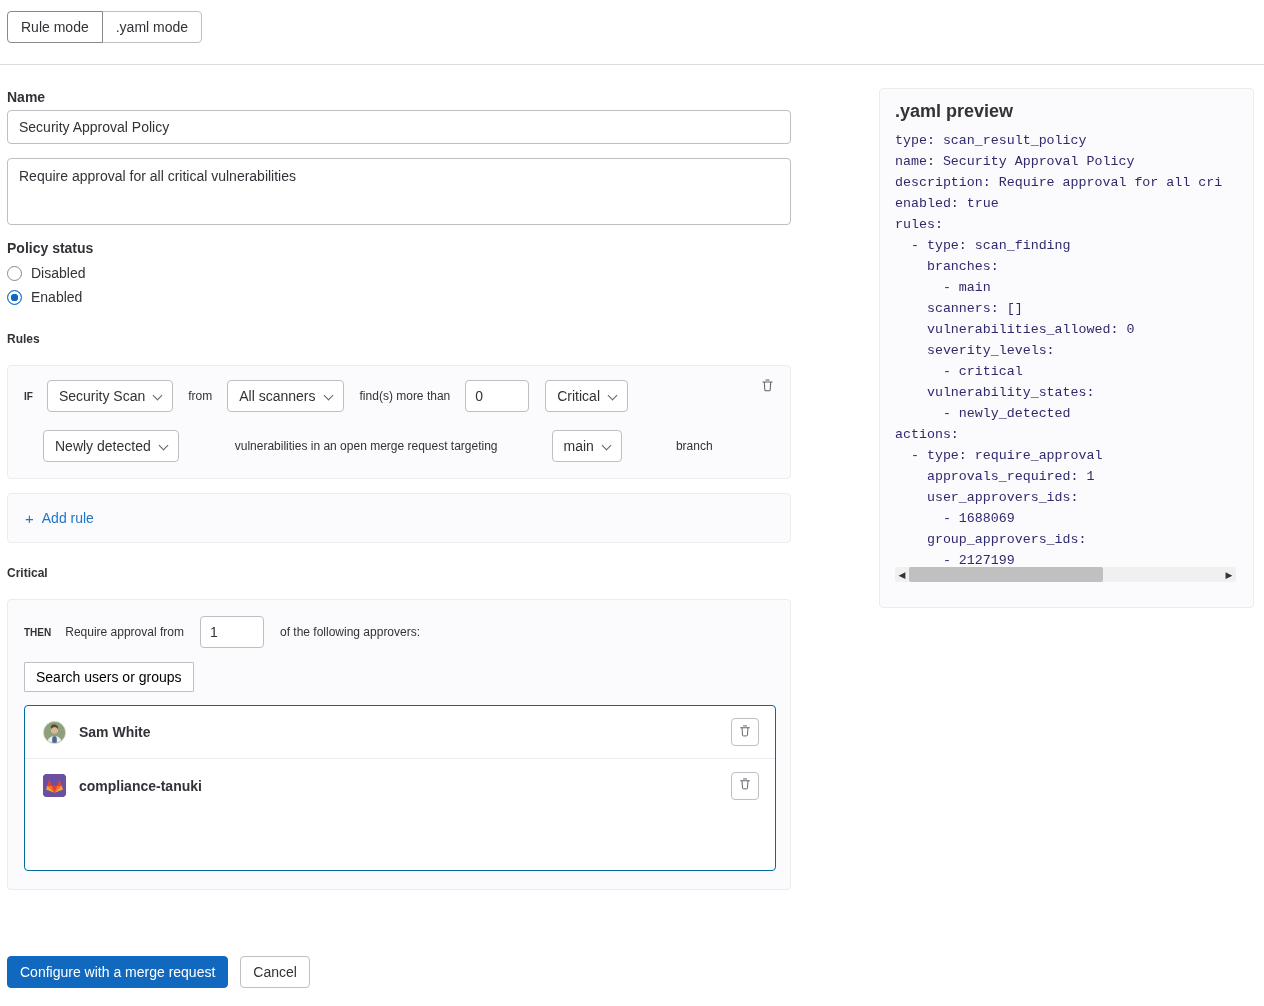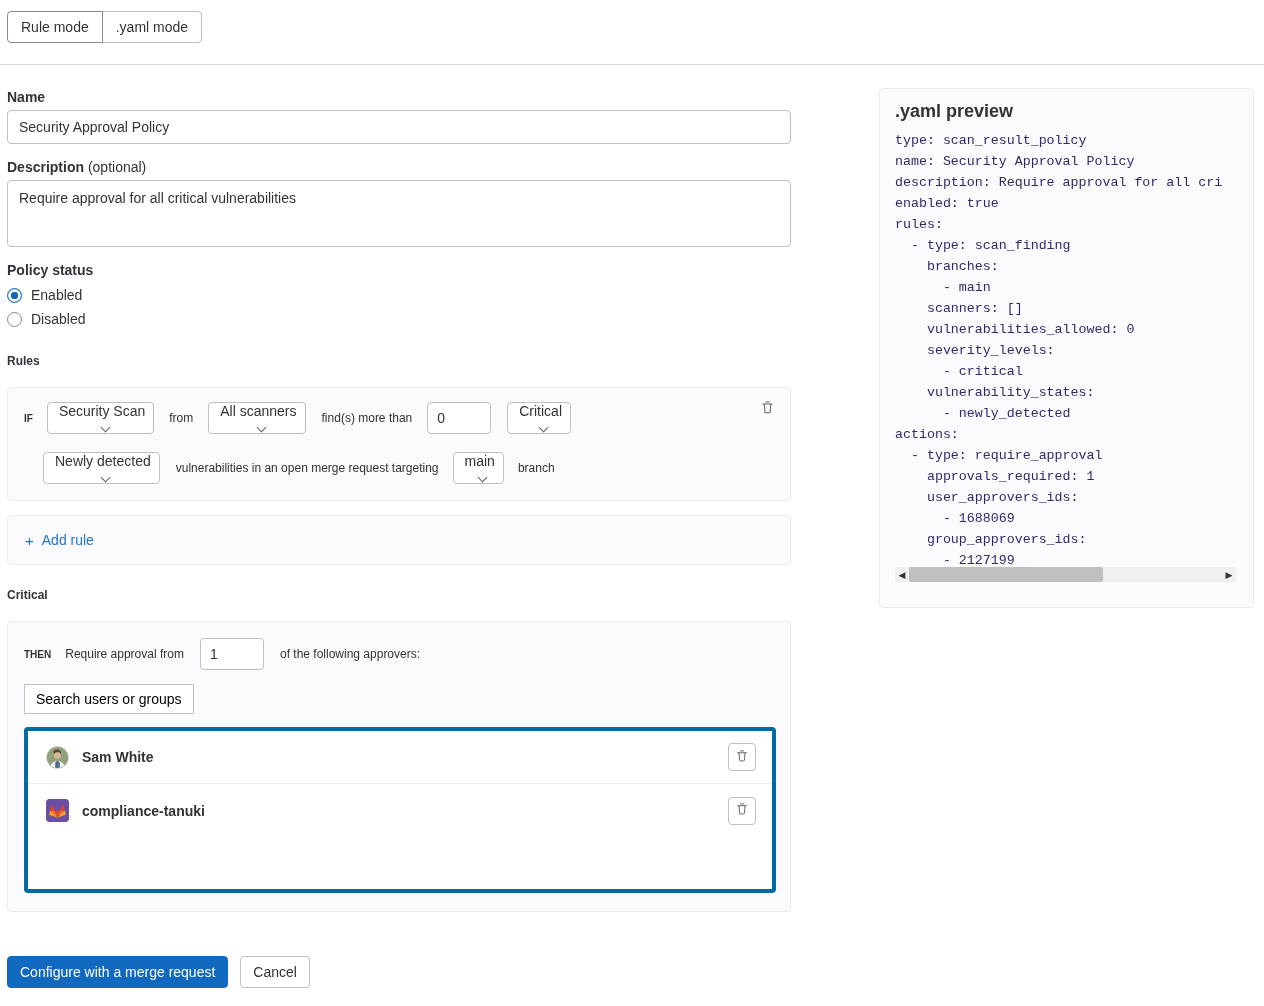--- a/index.html
+++ b/index.html
@@ -78,31 +78,31 @@
     line-height: 24px; margin: 0;
   }
 
   
   .rule-card {
     position: relative; width: 784px;
     background: #fbfafd; border: 1px solid #ececef; border-radius: 4px;
     padding: 14px 16px 16px 16px;
   }
   .rule-line { display: flex; align-items: center; flex-wrap: nowrap; }
-  .rule-line + .rule-line { margin-top: 18px; }
+  .rule-line + .rule-line { margin-top: 18px; gap: 40px; }
 
   .kw { font-size: 10px; font-weight: bold; color: #333238; }
   .txt { font-size: 12px; color: #333238; }
 
   .dd {
     display: inline-flex; align-items: center; justify-content: space-between;
     height: 32px; min-width: 0;
     background: #fff; border: 1px solid #bfbfc3; border-radius: 4px;
     padding: 0 8px 0 11px; font-size: 14px; color: #333238;
-    cursor: pointer; white-space: nowrap; flex-direction: column;
+    cursor: pointer; white-space: nowrap;
   }
   .dd .caret {
     margin-left: 9px; width: 10px; height: 10px; flex: none;
     display: inline-block; position: relative;
   }
   .dd .caret:before {
     content: ""; position: absolute; left: 0px; top: 1px;
     width: 6px; height: 6px;
     border-right: 1.4px solid #626168; border-bottom: 1.4px solid #626168;
     transform: rotate(45deg);
@@ -143,21 +143,21 @@
   .action-line { display: flex; align-items: center; }
   .search-pill {
     margin-top: 14px; display: inline-flex; align-items: center;
     height: 30px; padding: 12px 11px;
     background: #fff; border: 1px solid #bfbfc3; border-radius: 1px;
     font-size: 14px; color: #000000; cursor: text;
   }
 
   .approver-list {
     margin-top: 13px; width: 752px; height: 166px;
-    background: #fff; border: 4px solid #0369a1; border-radius: 4px;
+    background: #fff; border: 1px solid #0369a1; border-radius: 4px;
     overflow: hidden;
   }
   .approver-row {
     position: relative; height: 53px;
     display: flex; align-items: center; padding-left: 18px;
     border-bottom: 1px solid #ececef;
   }
   .approver-row:last-of-type { border-bottom: none; }
   .avatar-user {
     width: 23px; height: 23px; border-radius: 50%;
@@ -229,37 +229,34 @@
 
   <div class="left-col">
 
     <div class="field-label">
       <span>Name</span>
     </div>
     <input class="text-input" value="Security Approval Policy" style="">
 
     <div class="gap-14"></div>
 
-    <div class="field-label">
-      <span>Description</span><span class="optional"> (optional)</span>
-    </div>
     <textarea class="textarea" style="">Require approval for all critical vulnerabilities</textarea>
 
     <div class="gap-10"></div>
 
     <div class="field-label">
       <span>Policy status</span>
+    </div>
+    <div class="radio-row">
+      <span class="radio-outer"></span>
+      <span class="radio-label">Disabled</span>
     </div>
     <div class="radio-row">
       <span class="radio-outer checked"></span>
       <span class="radio-label">Enabled</span>
-    </div>
-    <div class="radio-row">
-      <span class="radio-outer"></span>
-      <span class="radio-label">Disabled</span>
     </div>
 
     <div style="height:18px"></div>
     <h2 class="section-heading">Rules</h2>
     <div style="height:14px"></div>
 
     
     <div class="rule-card">
       <button class="trash-btn">
         <span>

